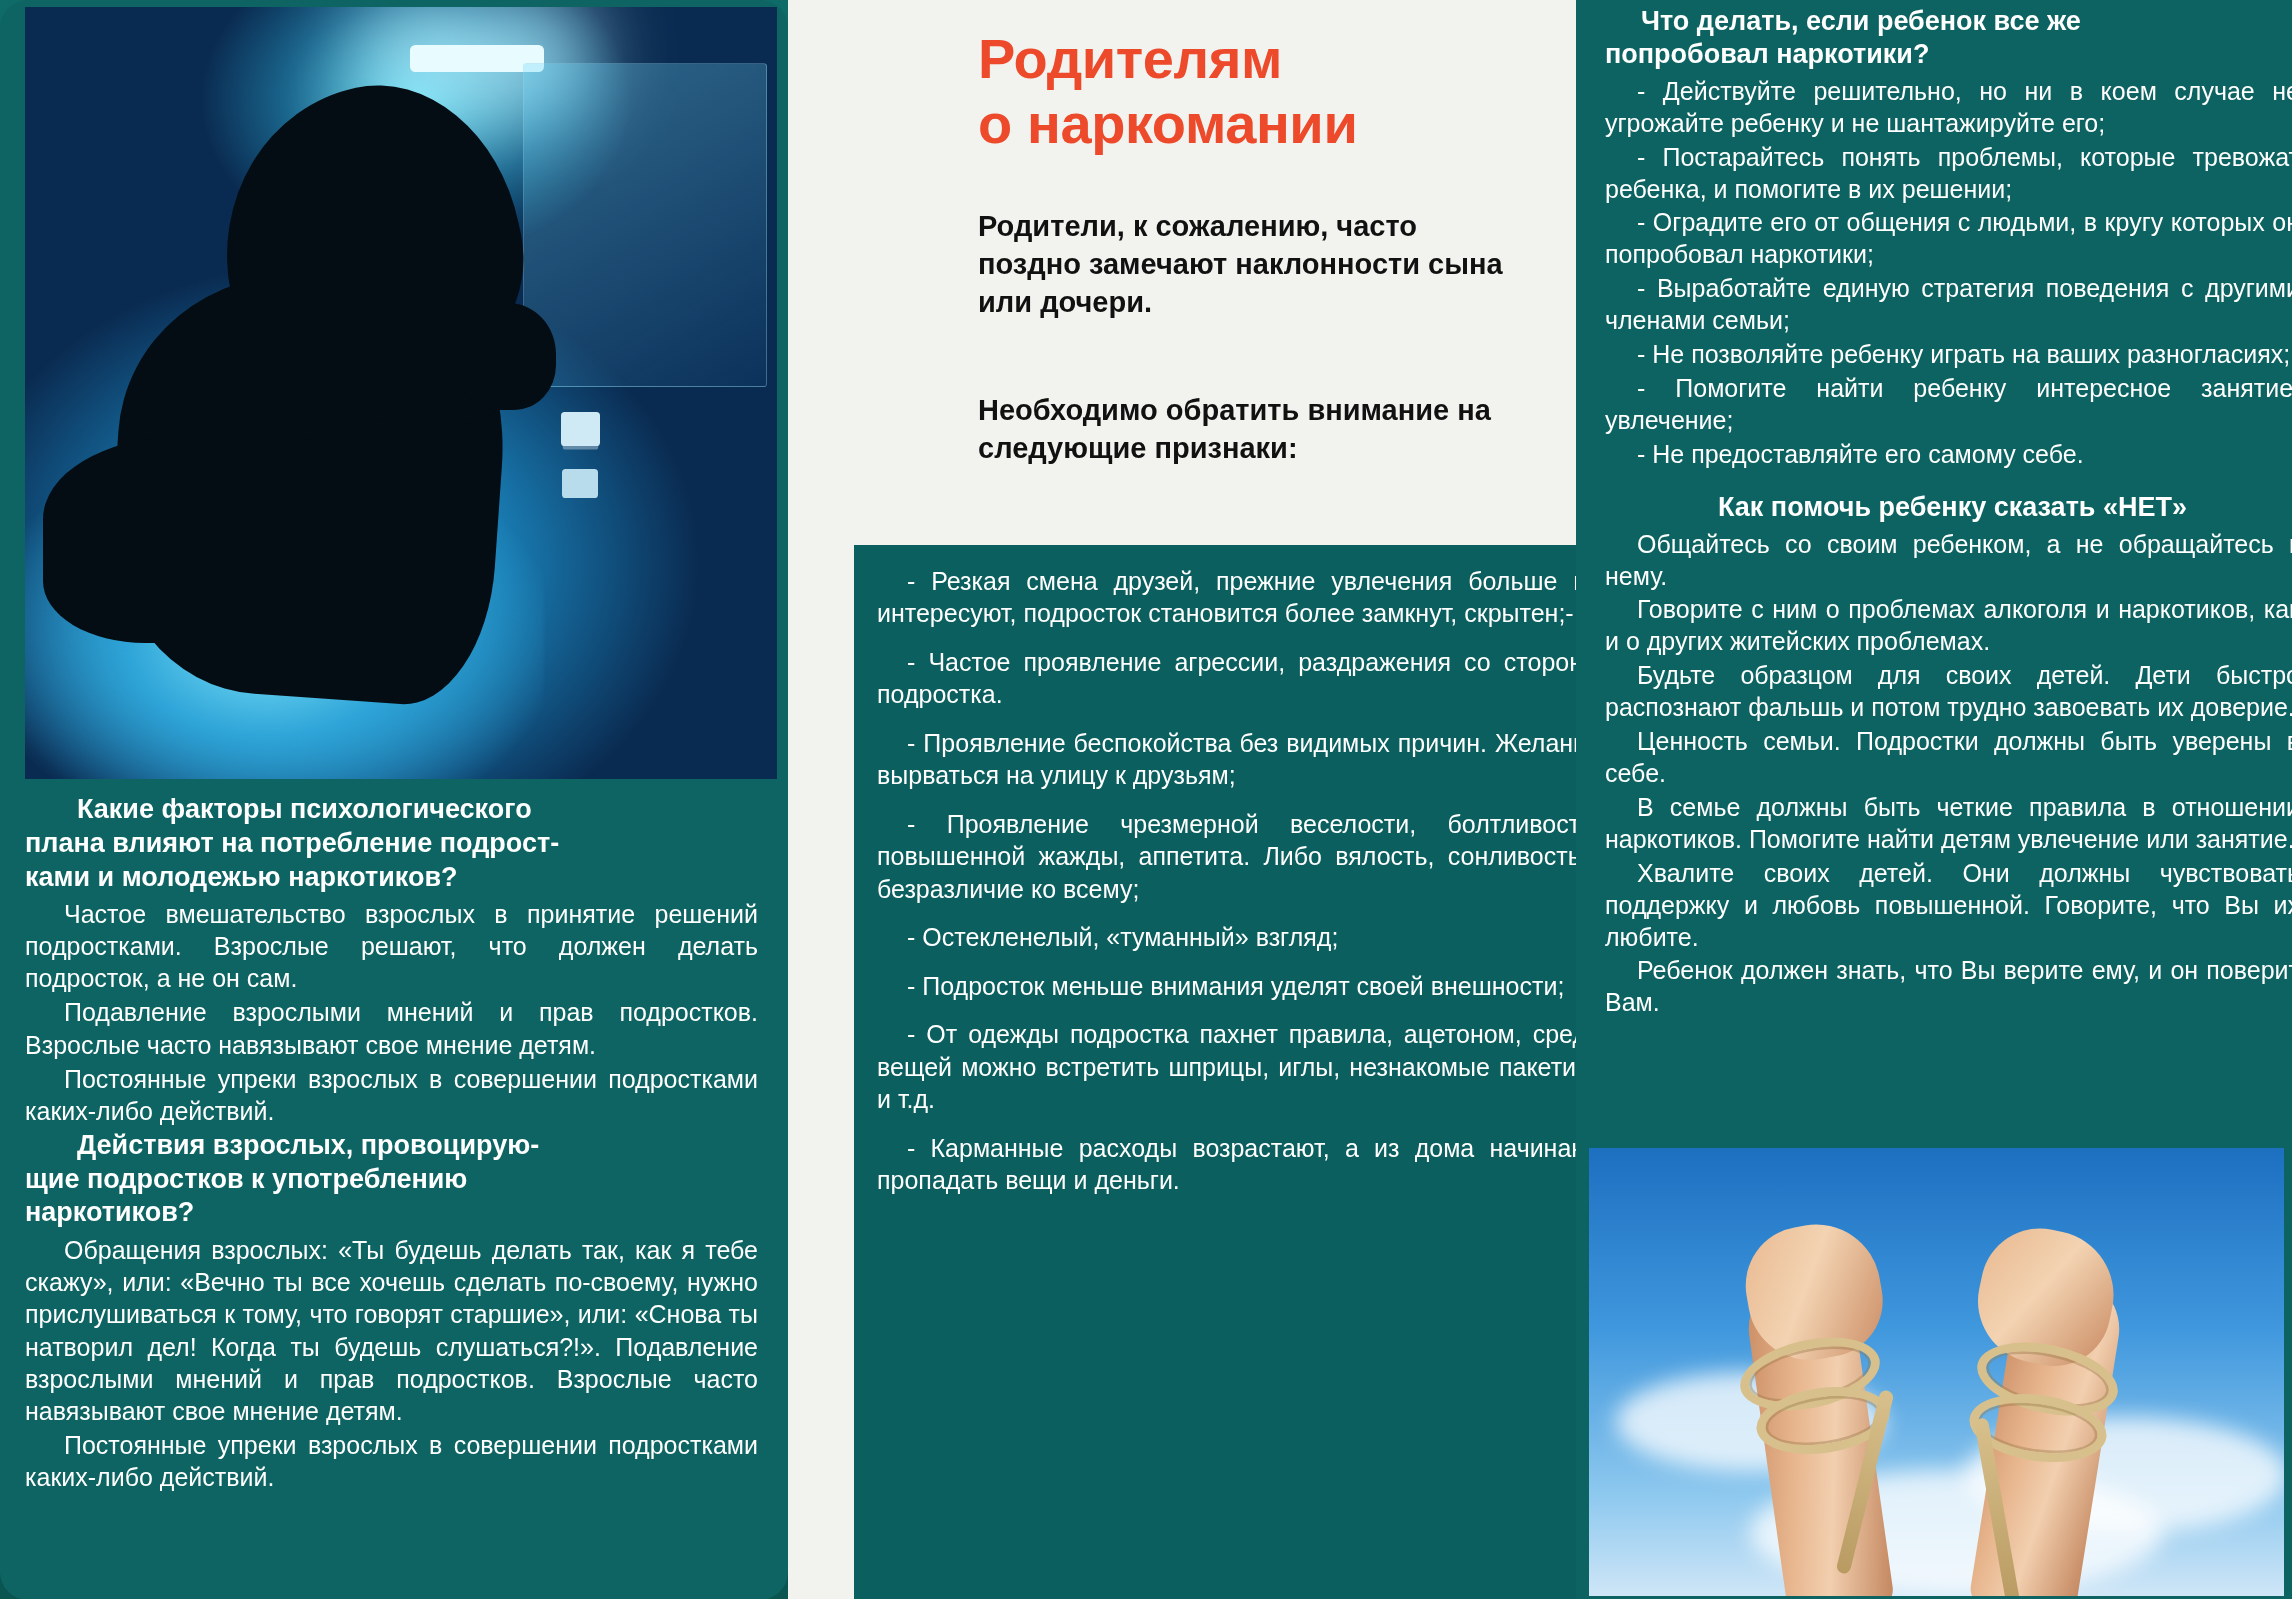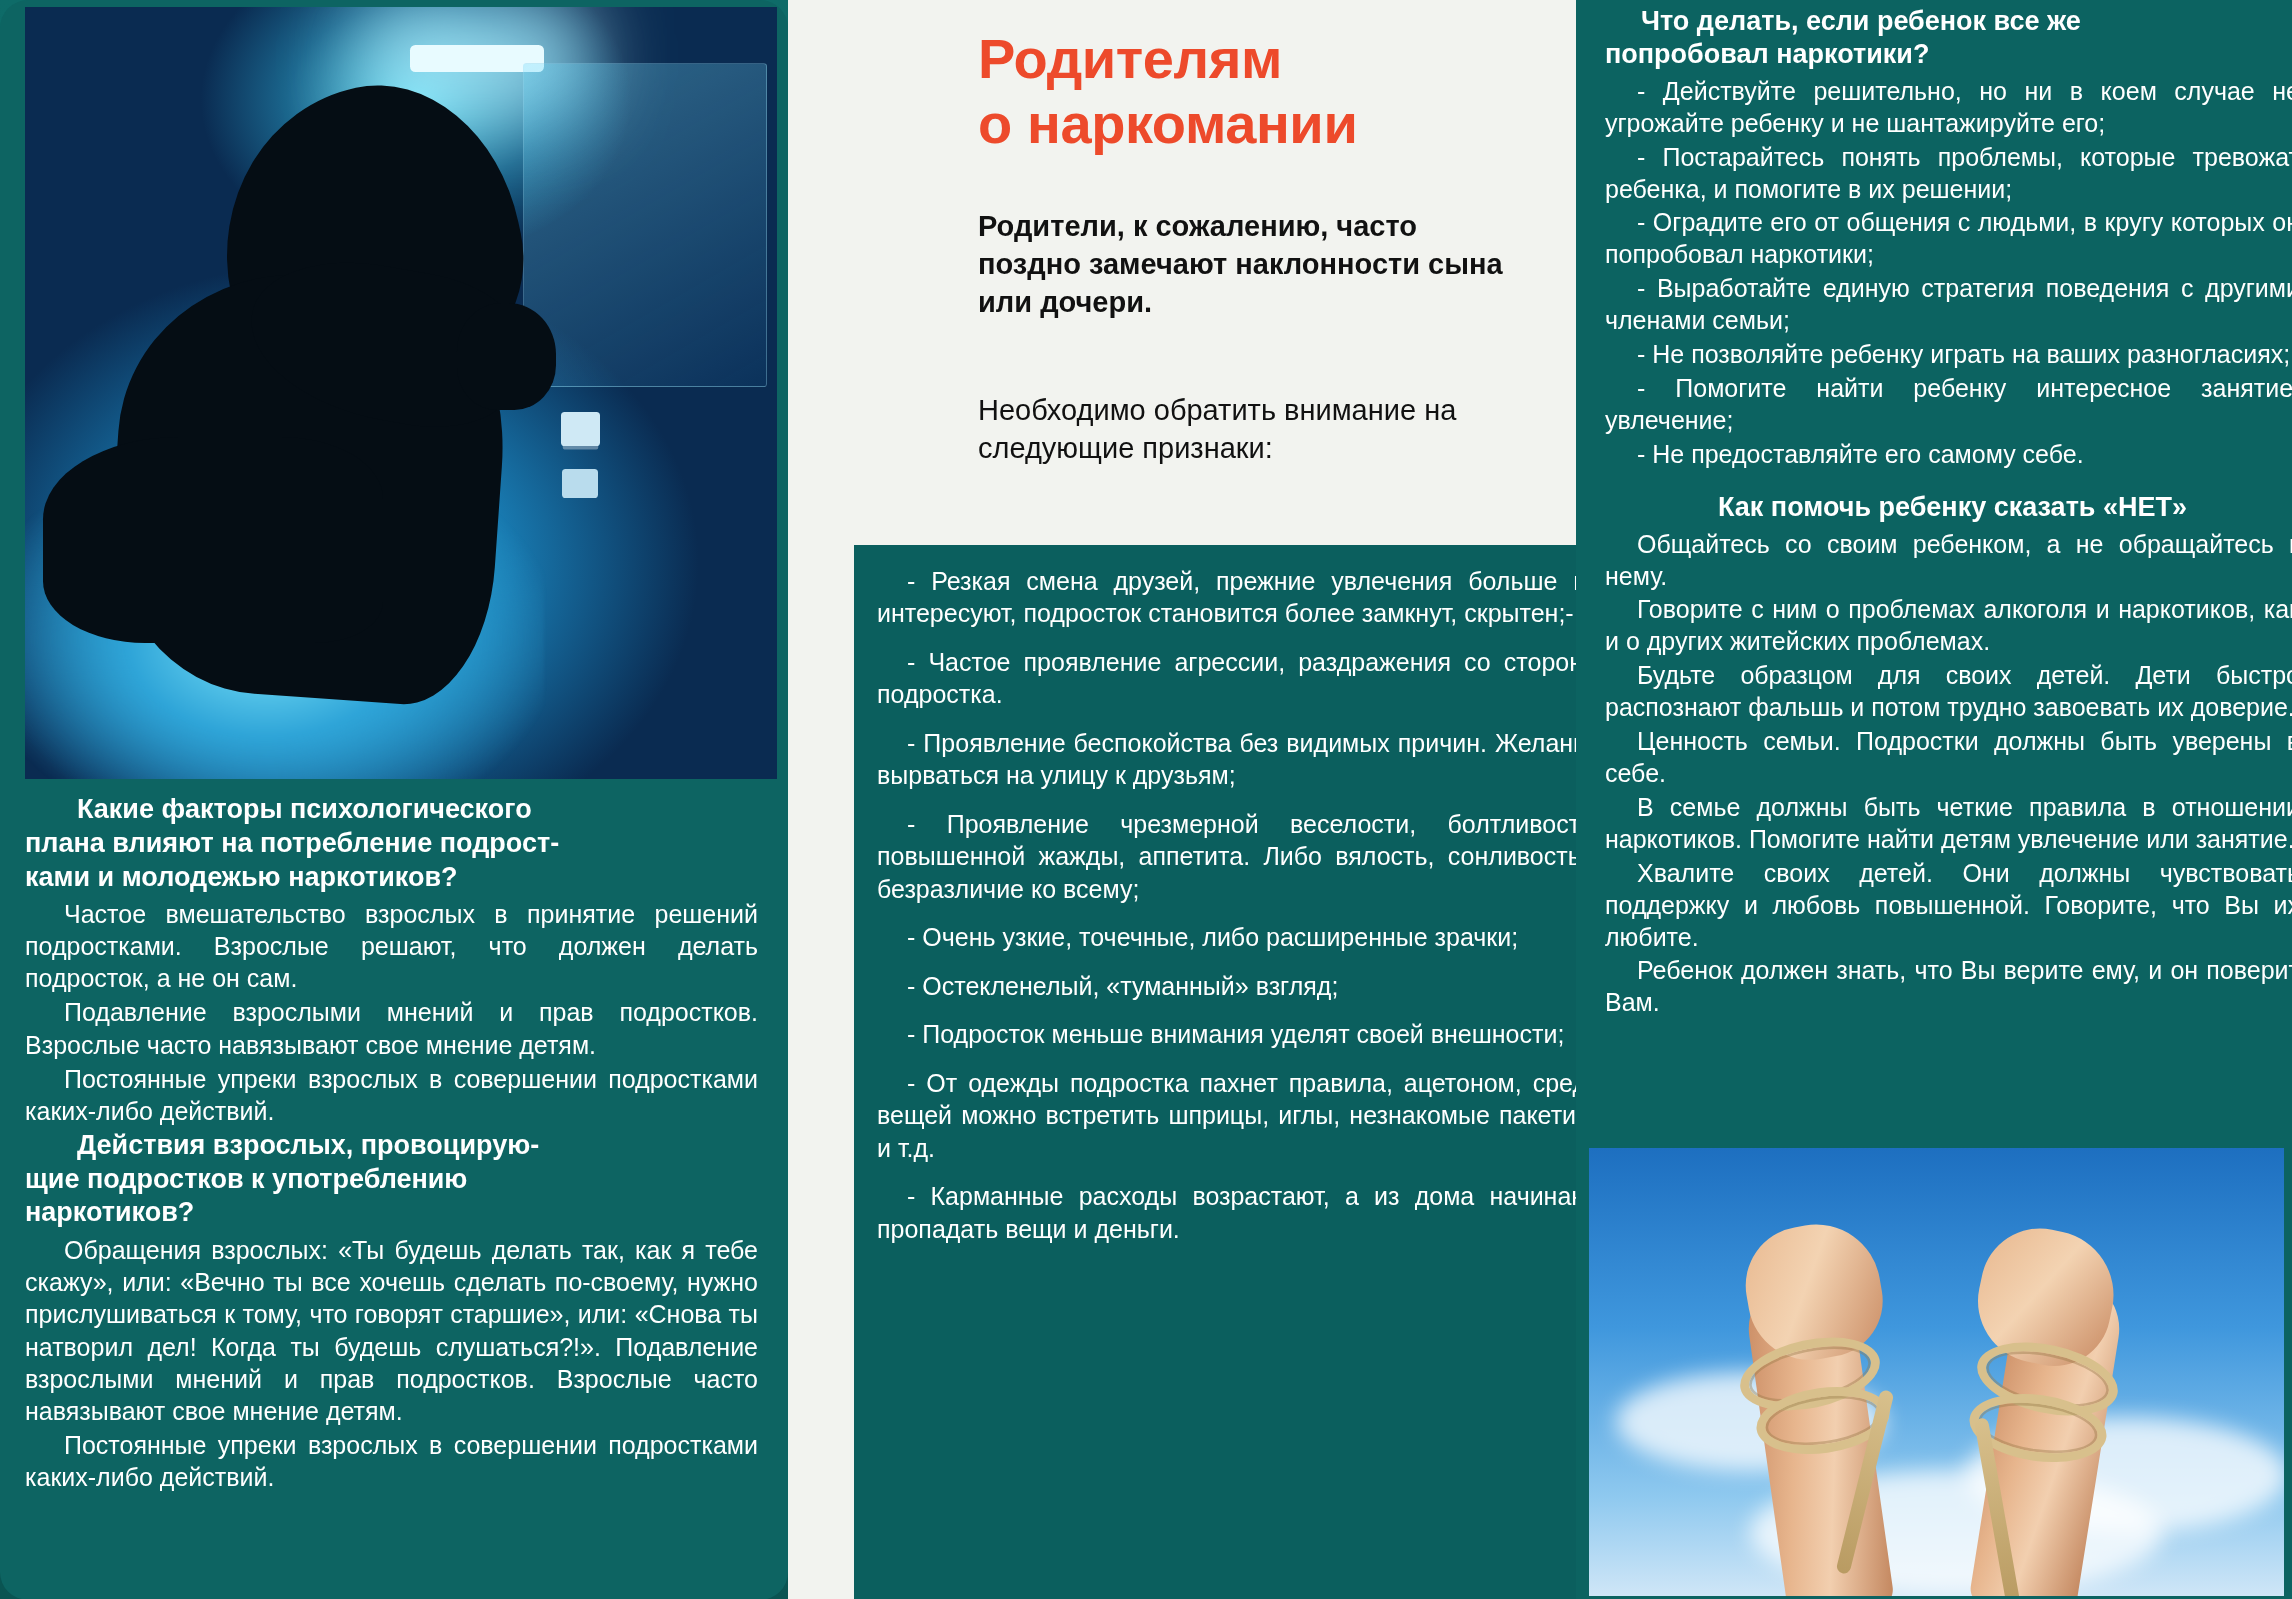--- a/index.html
+++ b/index.html
@@ -182,21 +182,21 @@
     line-height: 1.31;
     font-weight: bold;
   }
   .c2-sub2 {
     position: absolute;
     left: 190px; top: 392px;
     width: 528px;
     color: #111;
     font-size: 29px;
     line-height: 1.31;
-    font-weight: normal;
+    font-weight: bold;
   }
   .c2-panel {
     position: absolute;
     left: 18px; top: 545px;
     width: 770px;
     height: 1055px;
     background: #0b5f5e;
     color: #ffffff;
     box-sizing: border-box;
     padding: 19.7px 23px 9px 23px;
@@ -339,21 +339,20 @@
       </div>
       <div class="c2-sub">Родители, к сожалению, часто поздно замечают наклонности сына или дочери.</div>
       <div class="c2-sub2">Необходимо обратить внимание на следующие признаки:</div>
     </div>
 
     <div class="c2-panel">
       <p>- Резкая смена друзей, прежние  увлечения больше не  интересуют, подросток становится более замкнут, скрытен;-</p>
       <p>- Частое проявление агрессии, раздражения со стороны подростка.</p>
       <p>- Проявление беспокойства без видимых причин. Желание вырваться     на  улицу к друзьям;</p>
       <p>- Проявление  чрезмерной веселости, болтливости,  повышенной  жажды,     аппетита. Либо  вялость,  сонливость , безразличие  ко всему;</p>
-      <p>- Очень  узкие,  точечные,  либо  расширенные зрачки;</p>
       <p>- Остекленелый, «туманный» взгляд;</p>
       <p>- Подросток  меньше   внимания   уделят своей внешности;</p>
       <p>- От  одежды  подростка  пахнет правила, ацетоном,  среди  вещей  можно  встретить шприцы, иглы, незнакомые пакетики и т.д.</p>
       <p>- Карманные  расходы  возрастают, а из дома начинают пропадать вещи и деньги.</p>
     </div>
   </div>
 
   <div class="col3">
     <div class="c3-text">
       <h2>

